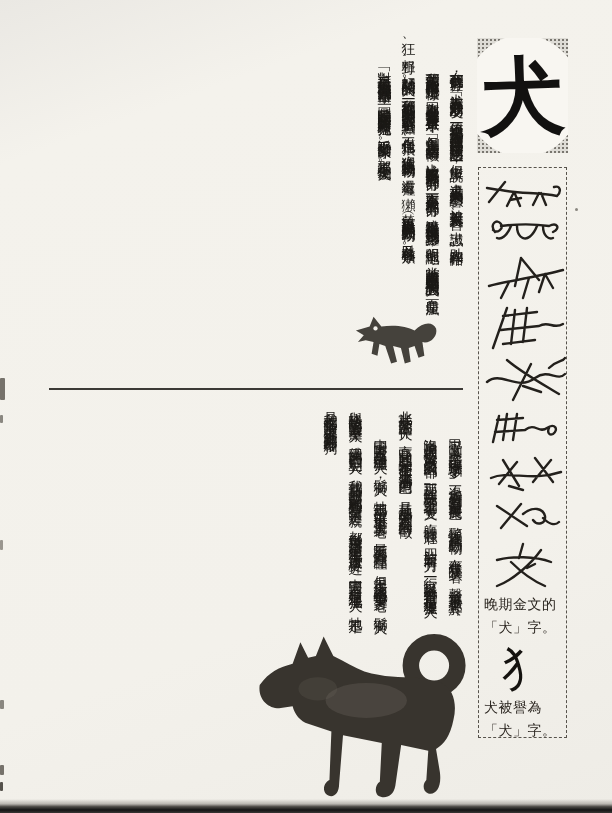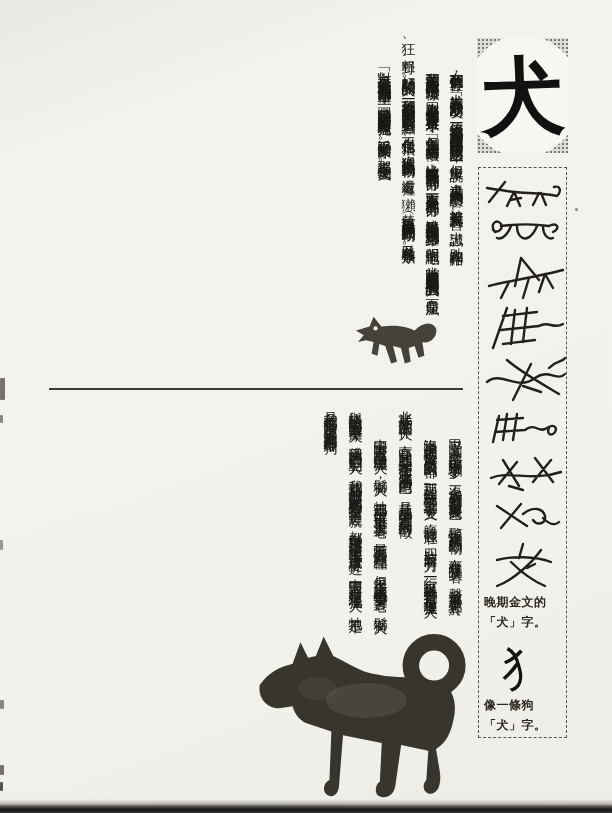--- a/index.html
+++ b/index.html
@@ -25,22 +25,22 @@
     transform:rotate(-2deg);font-family:"DejaVu Serif","Liberation Serif",serif;
   }
   
   .glyph-panel{
     position:absolute;left:478px;top:167px;width:89px;height:571px;
     border:1px dashed #57534c;box-sizing:border-box;
   }
   .og{position:absolute;left:4px;}
   .og path{fill:none;stroke:#23201c;stroke-width:2.4;stroke-linecap:round;stroke-linejoin:round;}
   .caption{
-    position:absolute;left:5px;width:80px;font-size:12px;line-height:1.65;
-    color:#2b2620;letter-spacing:0.5px;font-weight:bold;
+    position:absolute;left:5px;width:80px;font-size:14px;line-height:1.65;
+    color:#2b2620;letter-spacing:0.5px;
   }
   .radical{
     position:absolute;left:24px;font-size:46px;line-height:1;color:#14120f;
     font-family:"DejaVu Serif","Liberation Serif",serif;
   }
   
   .vtext{
     position:absolute;writing-mode:vertical-rl;-webkit-writing-mode:vertical-rl;
     color:#1b1916;text-align:left;
   }
@@ -107,21 +107,21 @@
     </svg>
 
     <div class="caption" style="top:425px">
       <div>晚期金文的</div>
       <div>「犬」字。</div>
     </div>
 
     <div class="radical" style="top:478px">犭</div>
 
     <div class="caption" style="top:528px">
-      <div>像一條狗</div>
+      <div>犬被譽為</div>
       <div>「犬」字。</div>
     </div>
   </div>
 
   <section class="vtext text-top">
     <p><span>在我們西方世界，犬被譽為「人類最好的朋友」。儘管也會把一個人的行為描述成「像一條狗」這樣貶意的用法，但一般來說，犬還是受到人類的讚譽，被視為對人友善、忠誠、助人和陪伴。</span></p>
     <p><span>我們西方人可能認為中國也是這樣，因為在那裡犬做為首要家畜至少有八千年了。但是創造「犬」這個字的時候，犬比較被視為野獸世界的一部分，而不是人類世界的</span><span class="img-float float-smalldog">
           <svg viewBox="0 0 88 74">
             <path fill="#45423c" d="M2 20 L16 16 L20 6 L28 16 C42 14 54 16 62 20 C70 12 80 10 84 18 C86 26 78 34 70 32 L72 46 L66 48 L62 36 L56 38 L58 52 L52 54 L48 38 L40 36 L44 52 L38 54 L32 36 L26 34 L24 46 L18 44 L20 32 L12 30 L4 32 L10 25 Z"></path>
             <circle cx="22" cy="18" r="2.2" fill="#f2f0ea"></circle>

